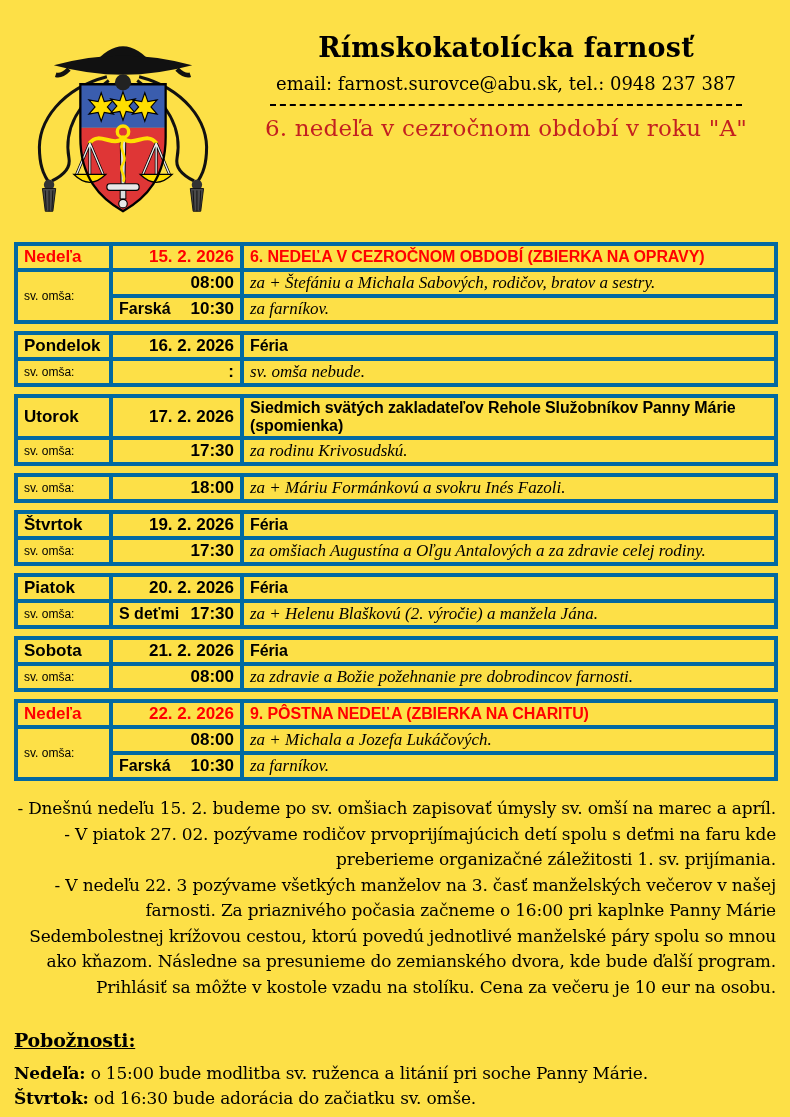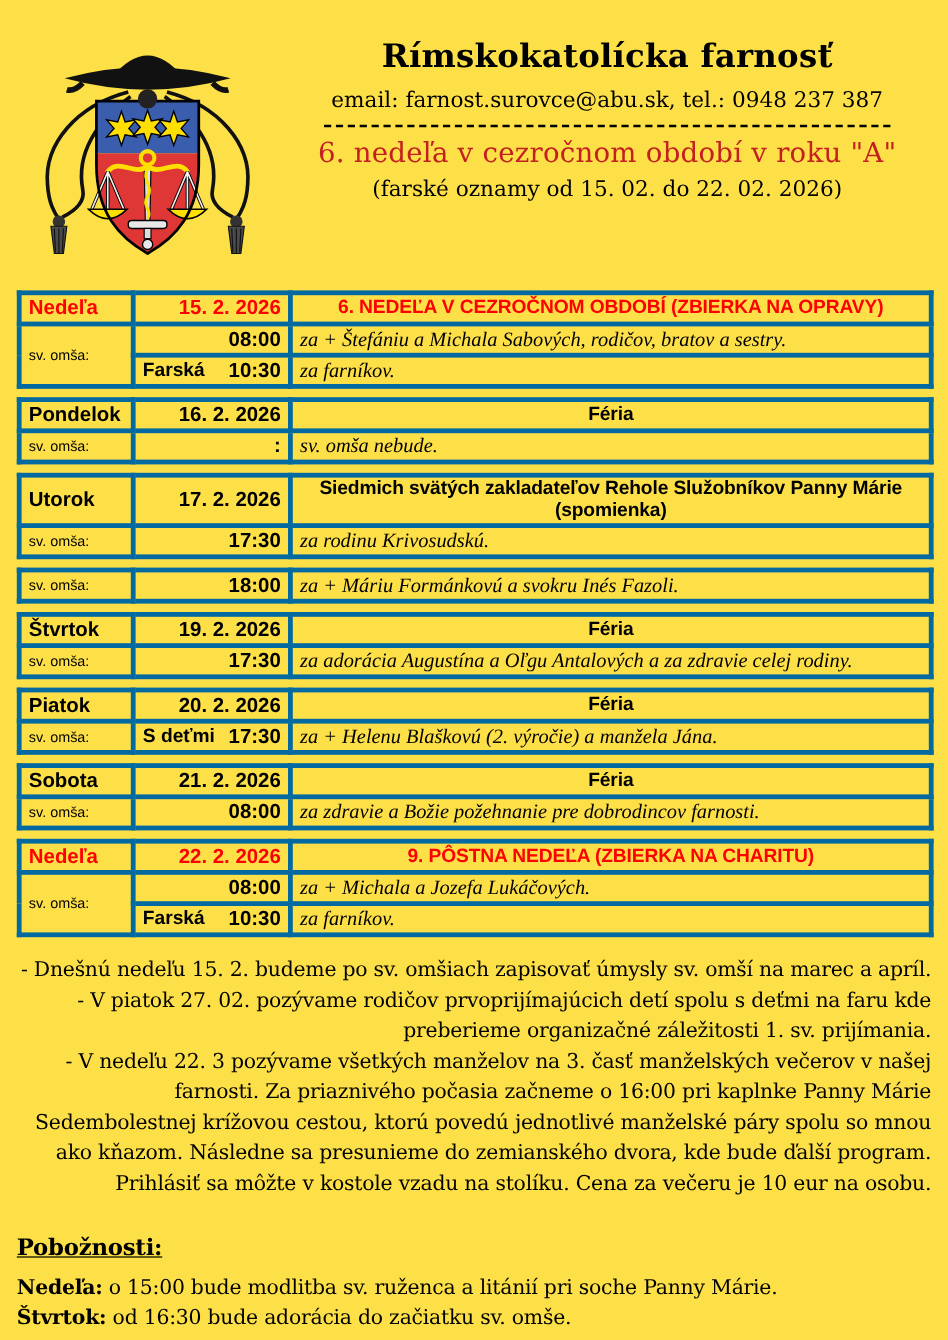--- a/index.html
+++ b/index.html
@@ -32,21 +32,21 @@
     width:762px;border-collapse:collapse;table-layout:fixed;
     border:2px solid #000;margin-bottom:7px;
     font-family:"Liberation Sans", sans-serif;
   }
   table.block td{border:4px solid #0369a1;padding:1px 6px;vertical-align:middle;}
   col.c1{width:95px;} col.c2{width:131px;} col.c3{width:534px;}
   tr.head td{height:25px;}
   tr.row td{height:24px;}
   .day{font-weight:bold;font-size:17px;}
   .date{font-weight:bold;font-size:17px;text-align:right;}
-  .title{font-weight:bold;font-size:16px;letter-spacing:-.1px;text-align:center;}
+  .title{font-weight:bold;font-size:16px;letter-spacing:-.1px;}
   table.red .day, table.red .date, table.red .title{color:var(--table-red);}
   .mass{font-size:12px;}
   .twrap{display:flex;justify-content:space-between;align-items:center;}
   .tl{font-weight:bold;font-size:16px;}
   .tv{font-weight:bold;font-size:17px;margin-left:auto;}
   .intent{font-family:"Liberation Serif", serif;font-style:italic;font-size:17px;}
   
   .announcements{padding:8px 14px 0 14px;font-size:17px;line-height:1.5;letter-spacing:-.2px;text-align:right;}
   .announcements p{margin:0;}
   
@@ -130,21 +130,20 @@
           <path d="M58,46 q-8,8 -14,6 M172,46 q8,8 14,6" stroke="#111" stroke-width="5" fill="none"></path>
           <circle cx="115" cy="60" r="8.5" fill="#222"></circle>
         </g>
       </svg>
     </div>
     <div class="htext">
       <div class="title1">Rímskokatolícka farnosť</div>
       <div class="contact">email: farnost.surovce@abu.sk, tel.: 0948 237 387</div>
       <div class="divider"></div>
       <div class="redhead">6. nedeľa v cezročnom období v roku "A"</div>
-      <div class="subnote">(farské oznamy od 15. 02. do 22. 02. 2026)</div>
     </div>
   </div>
 
   <div class="tables">
 
     <table class="block red">
       <colgroup>
           <col class="c1">
           <col class="c2">
           <col class="c3">
@@ -260,21 +259,21 @@
           <td class="title">Féria</td>
         </tr>
         <tr class="row">
           <td class="mass">sv. omša:</td>
           <td>
               <div class="twrap">
                 <span class="tl"></span>
                 <span class="tv">17:30</span>
               </div>
             </td>
-          <td class="intent">za adorácia Augustína a Oľgu Antalových a za zdravie celej rodiny.</td>
+          <td class="intent">za omšiach Augustína a Oľgu Antalových a za zdravie celej rodiny.</td>
         </tr>
       </tbody>
     </table>
 
     <table class="block">
       <colgroup>
           <col class="c1">
           <col class="c2">
           <col class="c3">
         </colgroup>

